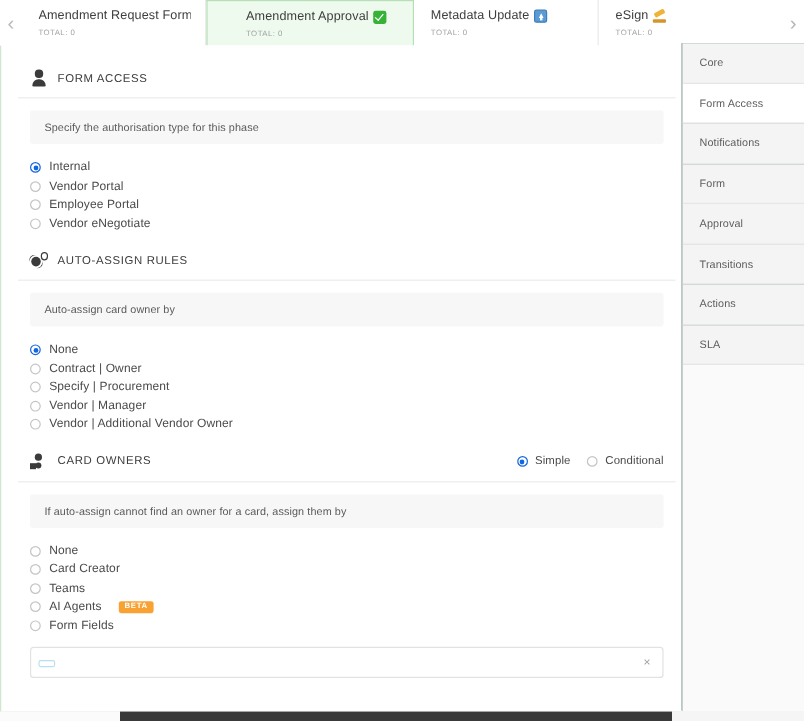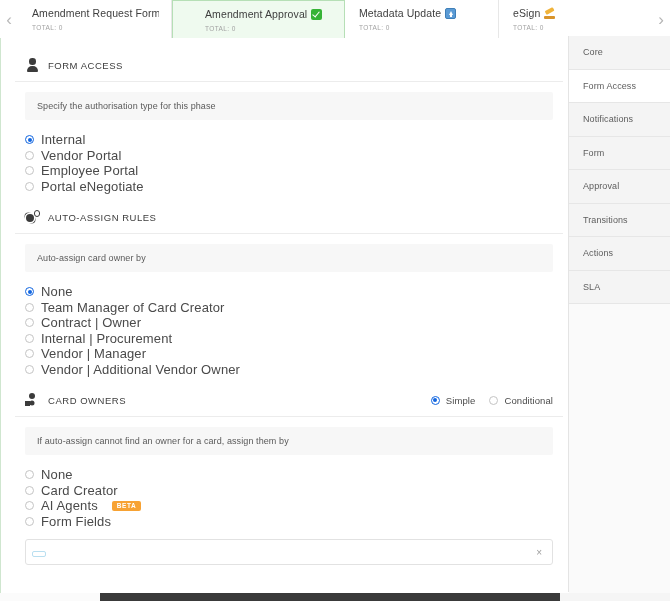--- a/index.html
+++ b/index.html
@@ -149,21 +149,21 @@
   .radio {
     width: 9px; height: 9px; border-radius: 50%;
     border: 1px solid #c4c4c4; background: #fff;
     flex: 0 0 9px; position: relative;
   }
   .radio.checked { border-color: #1266e0; }
   .radio.checked::after{
     content:""; position:absolute; left:1.5px; top:1.5px;
     width:4px; height:4px; border-radius:50%; background:#1266e0;
   }
-  .radio-label { font-size: 13px; color: #4a4a4a; letter-spacing: .01em; }
+  .radio-label { font-size: 10px; color: #4a4a4a; letter-spacing: .01em; }
 
   .inline-radio { display: flex; align-items: center; gap: 6px; }
   .inline-radio .radio-label { font-size: 9.5px; color: #4a4a4a; text-align: right; }
 
   .badge-beta {
     display: inline-block; background: #f7a233; color: #ffffff;
     font-size: 6.5px; font-weight: bold; letter-spacing: .09em;
     padding: 2px 5px; border-radius: 2px; margin-left: 7px;
     text-transform: uppercase; line-height: 1;
   }
@@ -271,49 +271,45 @@
           <div class="radio-row">
             <span class="radio"></span>
             <span class="radio-label">Vendor Portal</span>
           </div>
           <div class="radio-row">
             <span class="radio"></span>
             <span class="radio-label">Employee Portal</span>
           </div>
           <div class="radio-row">
             <span class="radio"></span>
-            <span class="radio-label">Portal eNegotiate</span>
+            <span class="radio-label">Vendor eNegotiate</span>
           </div>
         </div>
     </div>
 
     <div class="section">
       <div class="section-head">
         <span class="ico ico-cogs"></span>
         <span class="section-title">AUTO-ASSIGN RULES</span>
       </div>
       <div class="info-box">
         <div class="info-text">Auto-assign card owner by</div>
       </div>
       <div class="radio-list" id="auto-assign-options">
           <div class="radio-row">
             <span class="radio checked"></span>
             <span class="radio-label">None</span>
           </div>
           <div class="radio-row">
             <span class="radio"></span>
-            <span class="radio-label">Team Manager of Card Creator</span>
-          </div>
-          <div class="radio-row">
-            <span class="radio"></span>
             <span class="radio-label">Contract | Owner</span>
           </div>
           <div class="radio-row">
             <span class="radio"></span>
-            <span class="radio-label">Internal | Procurement</span>
+            <span class="radio-label">Specify | Procurement</span>
           </div>
           <div class="radio-row">
             <span class="radio"></span>
             <span class="radio-label">Vendor | Manager</span>
           </div>
           <div class="radio-row">
             <span class="radio"></span>
             <span class="radio-label">Vendor | Additional Vendor Owner</span>
           </div>
         </div>
@@ -341,20 +337,24 @@
           <div class="radio-row">
             <span class="radio"></span>
             <span class="radio-label">None</span>
           </div>
           <div class="radio-row">
             <span class="radio"></span>
             <span class="radio-label">Card Creator</span>
           </div>
           <div class="radio-row">
             <span class="radio"></span>
+            <span class="radio-label">Teams</span>
+          </div>
+          <div class="radio-row">
+            <span class="radio"></span>
             <span class="radio-label">AI Agents</span>
             <span class="badge-beta">BETA</span>
           </div>
           <div class="radio-row">
             <span class="radio"></span>
             <span class="radio-label">Form Fields</span>
           </div>
         </div>
       <div class="tag-field">
         <span id="card-owners-tags"><span class="tag"></span></span>

